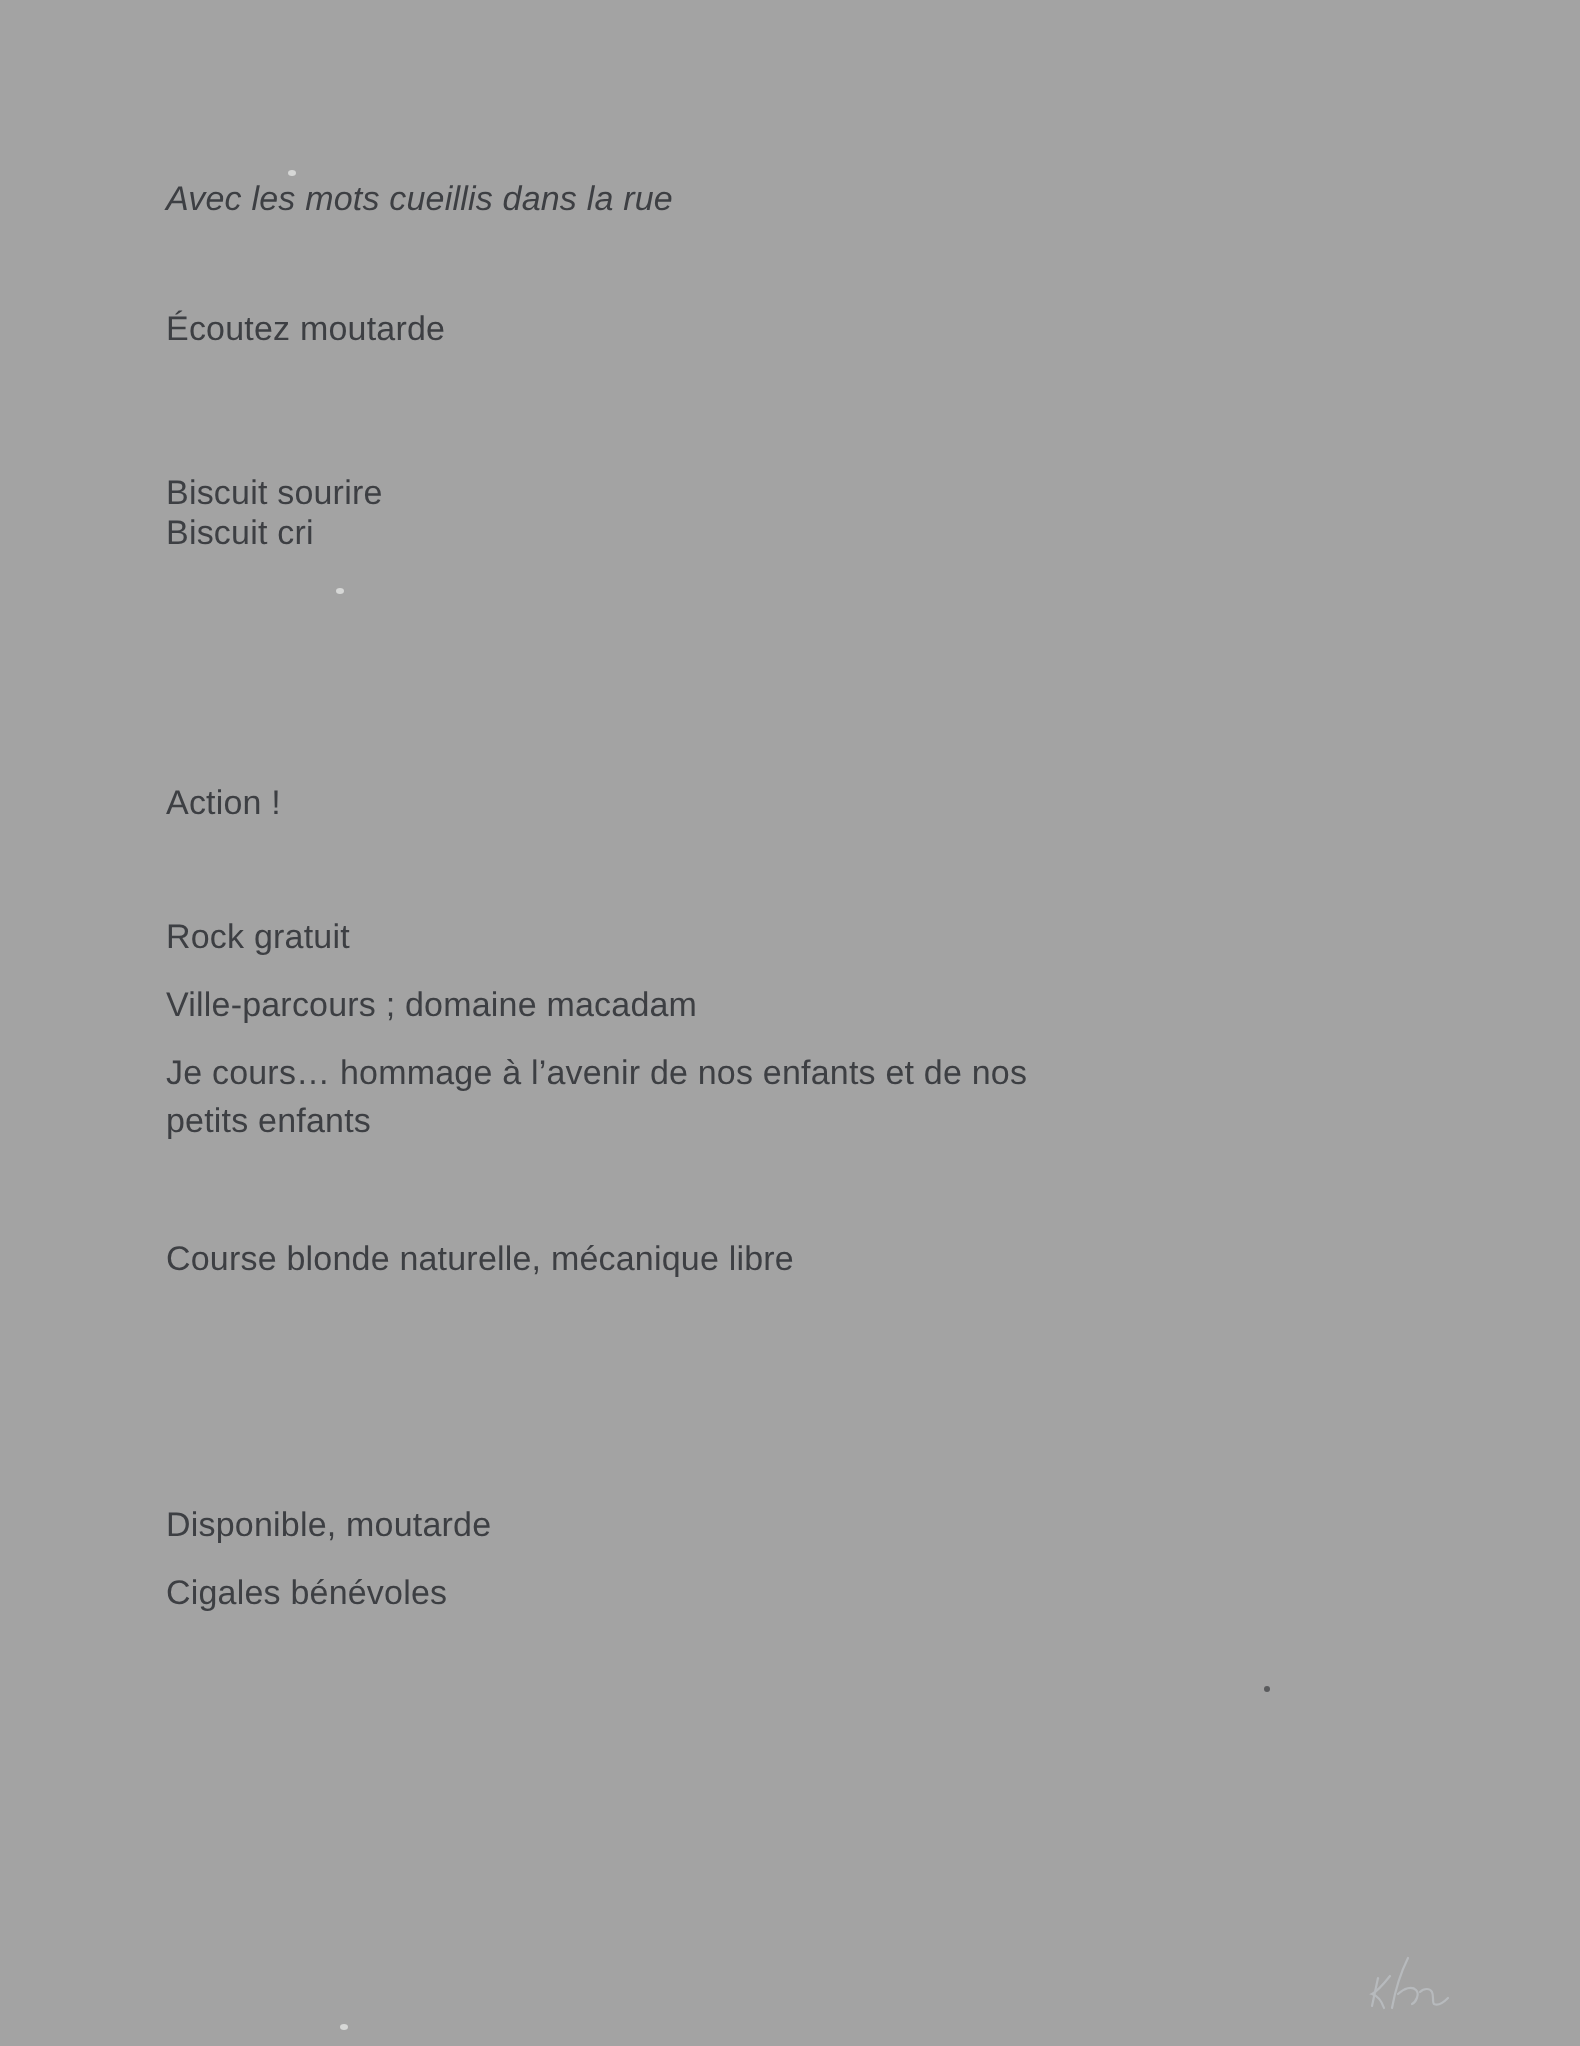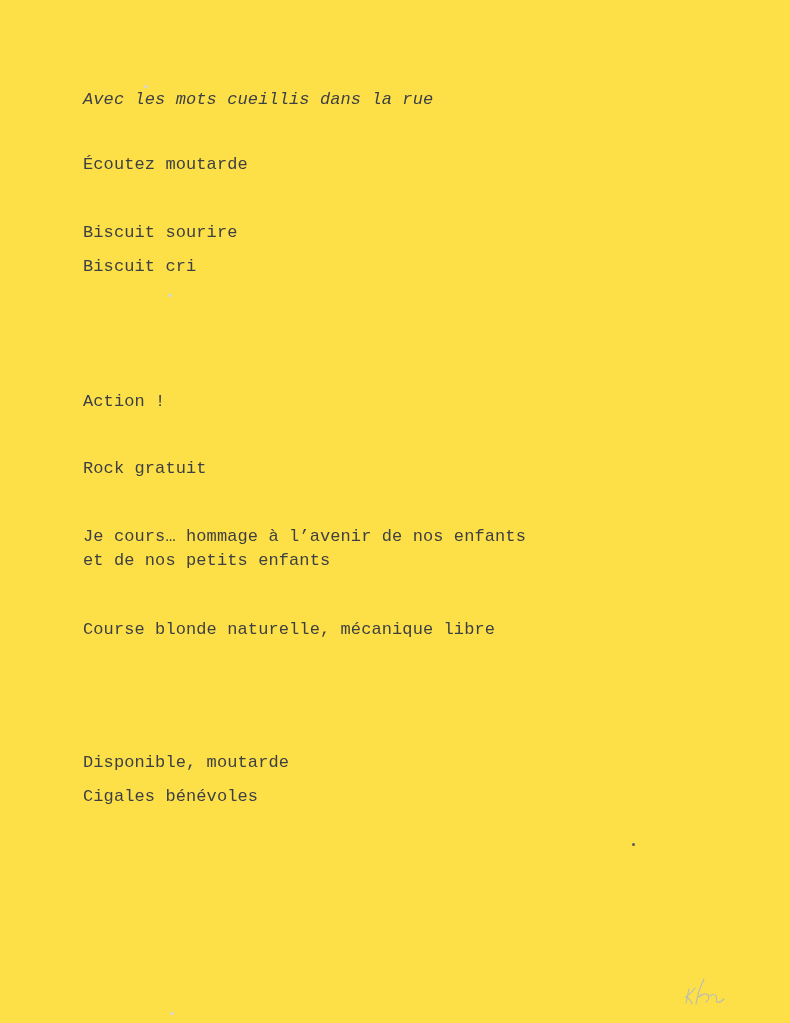--- a/index.html
+++ b/index.html
@@ -4,23 +4,23 @@
 <style>
   html, body {
     margin: 0;
     padding: 0;
     background: #e9e9e9;
   }
   .page {
     position: relative;
     width: 790px;
     height: 1023px;
-    background: #fde047;
+    background: #a3a3a3;
     overflow: hidden;
-    font-family: Liberation Mono, monospace;
+    font-family: Liberation Sans, sans-serif;
   }
   .line {
     position: absolute;
     left: 83px;
     font-size: 17px;
     line-height: 24px;
     color: #3d3f43;
     letter-spacing: 0.1px;
     white-space: nowrap;
   }
@@ -49,24 +49,25 @@
     top: 977px;
   }
 </style>
 </head>
 <body>
 
 <div class="page">
 
   <div class="line italic" style="top:88px">Avec les mots cueillis dans la rue</div>
   <div class="line" style="top:153px">Écoutez moutarde</div>
-  <div class="line" style="top:221px">Biscuit sourire</div>
+  <div class="line" style="top:235px">Biscuit sourire</div>
   <div class="line" style="top:255px">Biscuit cri</div>
   <div class="line" style="top:390px">Action !</div>
   <div class="line" style="top:457px">Rock gratuit</div>
+  <div class="line" style="top:491px">Ville-parcours ; domaine macadam</div>
   <div class="line wrap" style="top:525px">Je cours… hommage à l’avenir de nos enfants et de nos petits enfants</div>
   <div class="line" style="top:618px">Course blonde naturelle, mécanique libre</div>
   <div class="line" style="top:751px">Disponible, moutarde</div>
   <div class="line" style="top:785px">Cigales bénévoles</div>
 
   <div class="speck faint" style="left:168px; top:294px"></div>
   <div class="speck faint" style="left:144px; top:85px"></div>
   <div class="speck dark" style="left:632px; top:843px"></div>
   <div class="speck faint" style="left:170px; top:1012px"></div>
 

